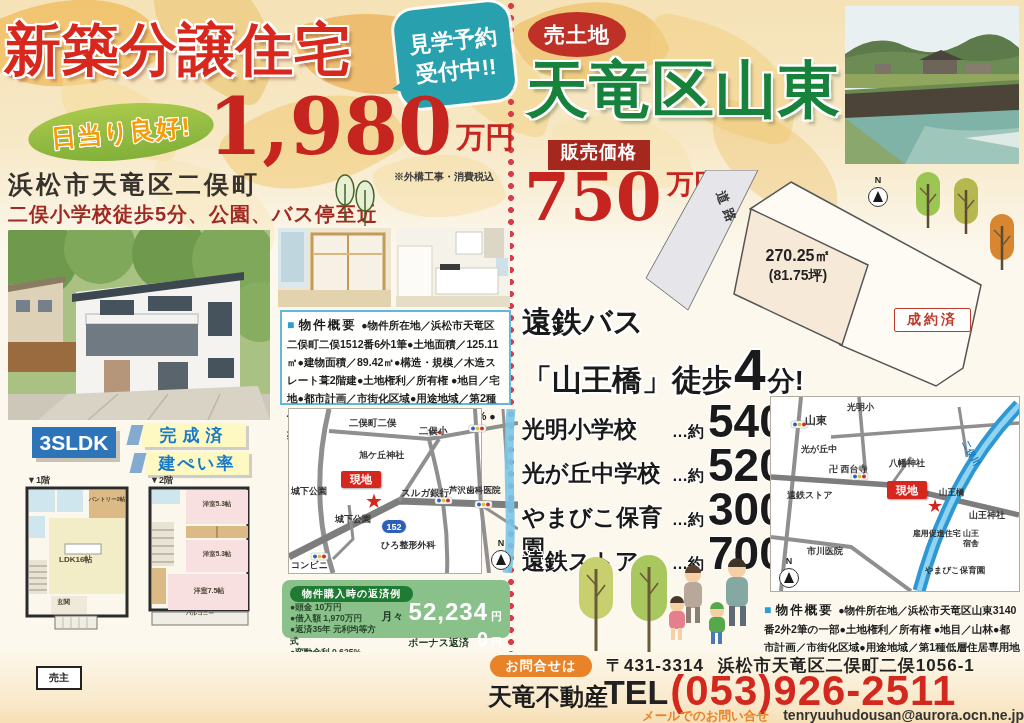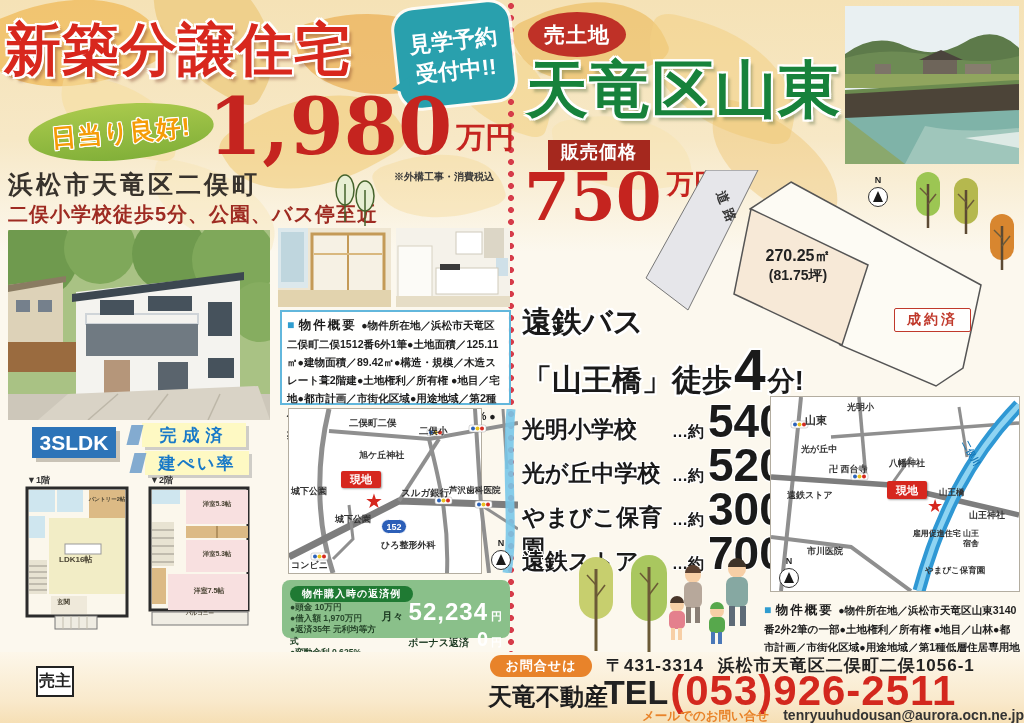--- a/index.html
+++ b/index.html
@@ -465,21 +465,21 @@
   </svg>
 
   <div class="abs" style="left:762px;top:598px;width:260px;height:64px;padding:2px">
     <span class="ovmark">■</span>
     <span class="ovhead">物件概要</span>
     <span class="ovbody">●物件所在地／浜松市天竜区山東3140番2外2筆の一部●土地権利／所有権 ●地目／山林●都市計画／市街化区域●用途地域／第1種低層住居専用地域●建ぺい率／50%●容積率／80%</span>
   </div>
 
   <div class="abs" style="left:0;top:652px;width:1024px;height:71px;background:linear-gradient(180deg,#fdf7ea 0%,#f9e9cb 70%,#f6dfb5 100%)"></div>
 
-  <div class="abs" style="left:36px;top:666px;border:2px solid #222;background:#fff;padding:3px 1px;font-size:16px;font-weight:800;color:#222">売主</div>
+  <div class="abs" style="left:36px;top:666px;border:2px solid #222;background:#fff;padding:3px 11px;font-size:10px;font-weight:800;color:#222">売主</div>
 
   <div class="abs" style="left:490px;top:655px;width:102px;height:22px;background:#e8832a;border-radius:12px;display:flex;align-items:center;justify-content:center">
     <span style="color:#fff;font-size:13px;font-weight:800;letter-spacing:1px">お問合せは</span>
   </div>
   <div class="abs" style="left:488px;top:681px;font-size:24px;font-weight:900;color:#1d1d1d">天竜不動産</div>
 
   <div class="abs" style="left:606px;top:654px;display:flex;align-items:baseline;color:#222;font-weight:800;letter-spacing:1px">
     <span style="font-size:17px;margin-right:14px">〒431-3314</span>
     <span style="font-size:17px">浜松市天竜区二俣町二俣1056-1</span>
   </div>

